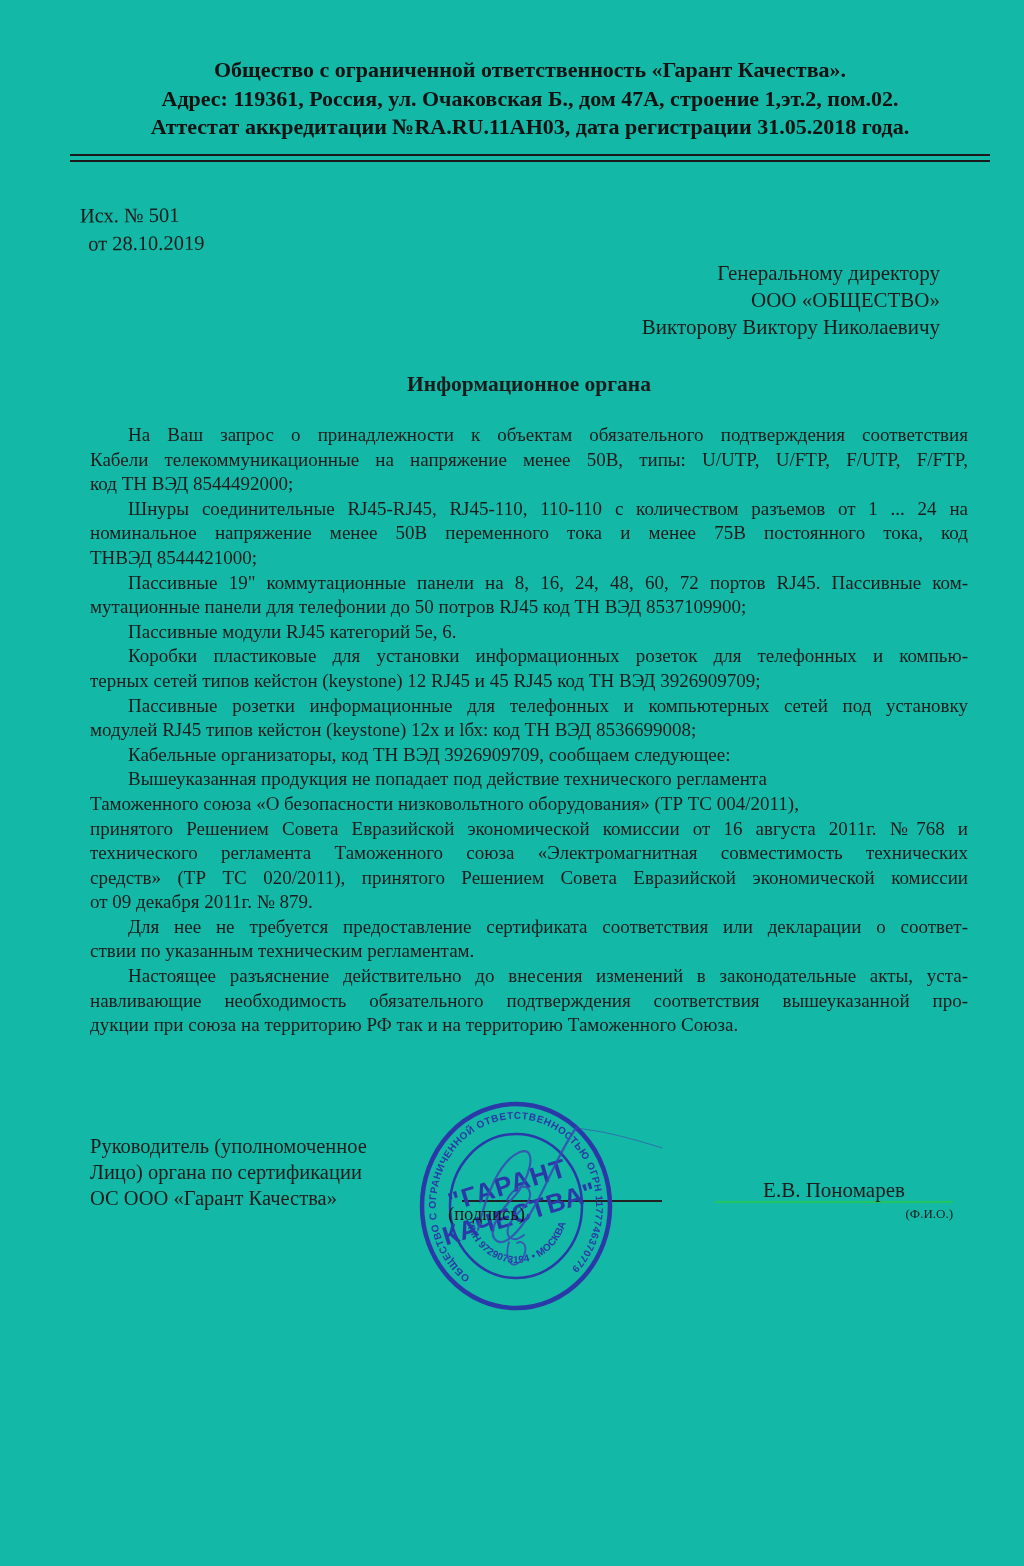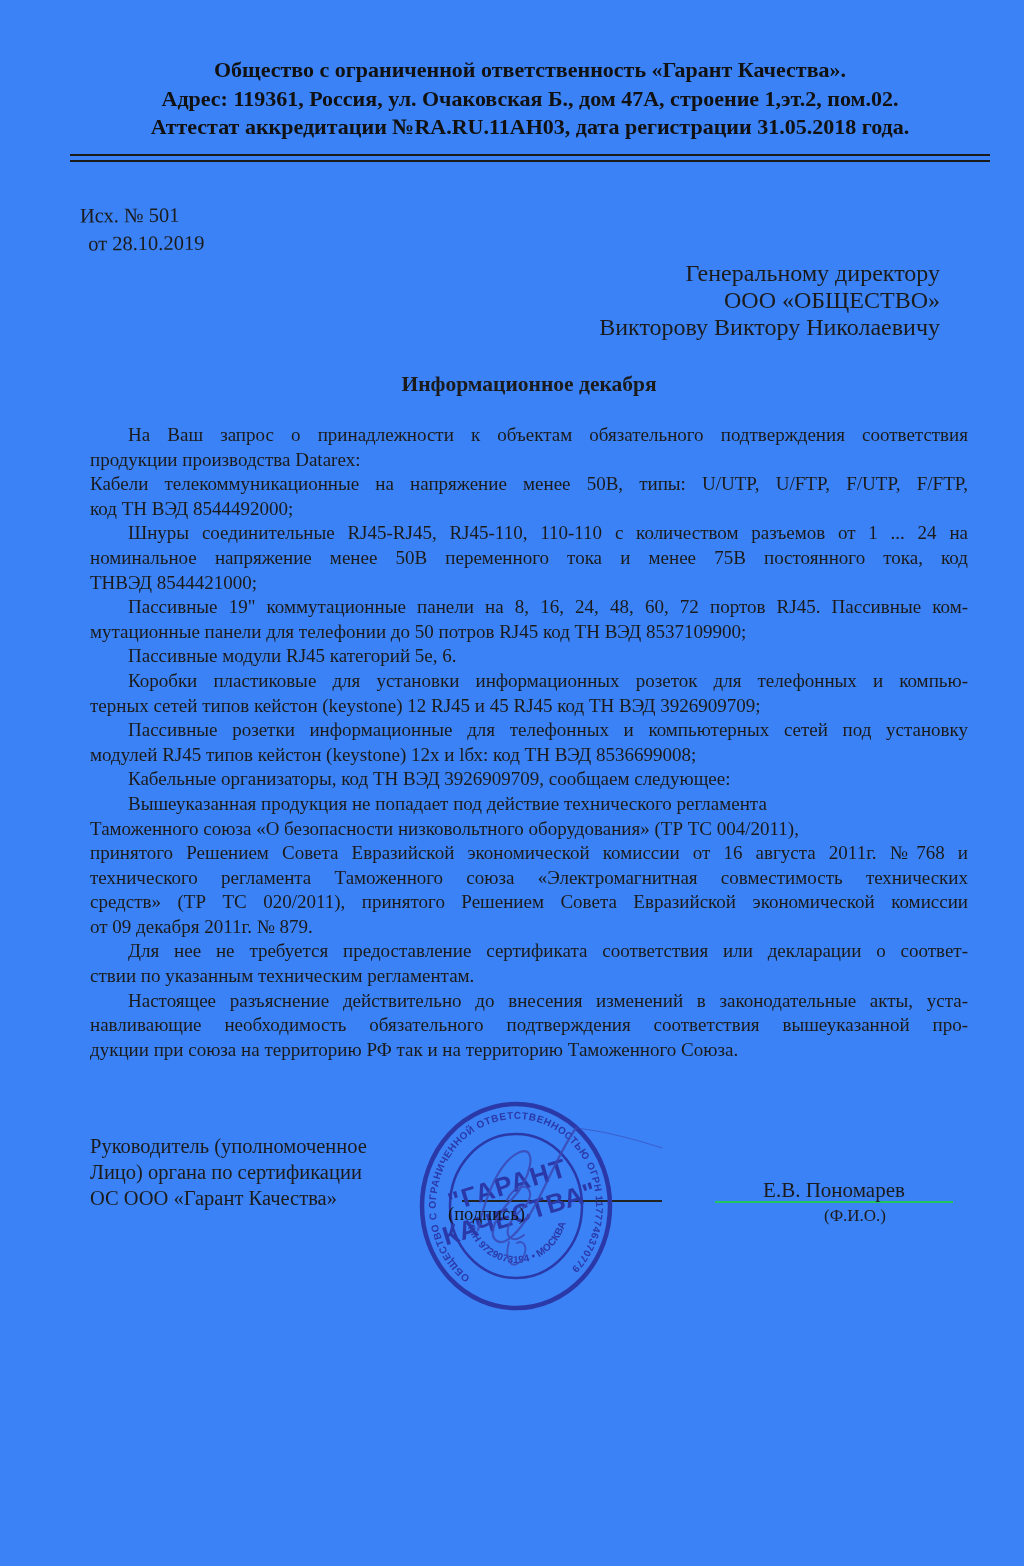--- a/index.html
+++ b/index.html
@@ -1,45 +1,45 @@
 <!DOCTYPE html>
 <html><head>
 <meta charset="utf-8">
 <style>
   html,body{margin:0;padding:0;background:#ffffff;}
   .page{
-    position:relative;width:1024px;height:1566px;background:#3b82f6;
+    position:relative;width:1024px;height:1566px;background:#14b8a6;
     font-family:"Liberation Serif","DejaVu Serif",serif;color:#1b1b1b;overflow:hidden;
   }
   
   .letterhead{position:absolute;top:56px;left:70px;width:920px;text-align:center;
     font-weight:bold;font-size:22px;line-height:28.5px;color:#111;}
   .rule{position:absolute;top:154px;left:70px;width:920px;height:4px;
     border-top:2px solid #1a1a1a;border-bottom:2px solid #1a1a1a;}
   
   .ref{position:absolute;left:80px;top:201px;font-size:20.5px;line-height:28px;transform:rotate(-0.4deg);}
   .ref .d{padding-left:8px;}
   
   .addressee{position:absolute;left:520px;top:260px;width:420px;text-align:right;
-    font-size:24px;line-height:27px;}
+    font-size:21px;line-height:27px;}
   
   .title{position:absolute;left:90px;top:372px;width:878px;text-align:center;
     font-weight:bold;font-size:21.5px;}
   
   .body{position:absolute;left:90px;top:423px;width:878px;font-size:19px;line-height:24.6px;}
   .bl{min-height:24.6px;}
   .ind{text-indent:38px;}
   .just{text-align:justify;text-align-last:justify;}
   
   .sig-left{position:absolute;left:90px;top:1133px;width:310px;font-size:20.5px;line-height:26px;}
   .sign-line{position:absolute;left:462px;top:1200px;width:200px;height:0;border-top:2px solid #222;}
   .sign-caption{position:absolute;left:448px;top:1204px;width:228px;font-size:18.5px;color:#141414;}
   .name-block{position:absolute;left:715px;top:1178px;width:238px;height:23px;
     border-bottom:2px solid #22c55e;text-align:center;font-size:21px;}
-  .name-caption{position:absolute;left:736px;top:1206px;width:238px;text-align:center;font-size:17px;}
+  .name-caption{position:absolute;left:715px;top:1206px;width:238px;text-align:right;font-size:13px;}
   .stamp-wrap{position:absolute;left:412px;top:1096px;width:270px;height:230px;}
   .stamp-wrap svg{display:block;}
 </style>
 </head>
 <body>
 
 <div class="page">
 
   <div class="letterhead">
     <div>Общество с ограниченной ответственность «Гарант Качества».</div>
@@ -53,25 +53,24 @@
     <div>Исх. № 501</div>
     <div class="d">от 28.10.2019</div>
   </div>
 
   <div class="addressee">
     <div>Генеральному директору</div>
     <div>ООО «ОБЩЕСТВО»</div>
     <div>Викторову Виктору Николаевичу</div>
   </div>
 
-  <div class="title">Информационное декабря</div>
+  <div class="title">Информационное органа</div>
 
   <div class="body">
     <div class="bl ind just">На Ваш запрос о принадлежности к объектам обязательного подтверждения соответствия</div>
-    <div class="bl">продукции производства Datarex:</div>
     <div class="bl just">Кабели телекоммуникационные на напряжение менее 50В, типы: U/UTP, U/FTP, F/UTP, F/FTP,</div>
     <div class="bl">код ТН ВЭД 8544492000;</div>
     <div class="bl ind just">Шнуры соединительные RJ45-RJ45, RJ45-110, 110-110 с количеством разъемов от 1 ... 24 на</div>
     <div class="bl just">номинальное напряжение менее 50В переменного тока и менее 75В постоянного тока, код</div>
     <div class="bl">ТНВЭД 8544421000;</div>
     <div class="bl ind just">Пассивные 19" коммутационные панели на 8, 16, 24, 48, 60, 72 портов RJ45. Пассивные ком-</div>
     <div class="bl">мутационные панели для телефонии до 50 потров RJ45 код ТН ВЭД 8537109900;</div>
     <div class="bl ind">Пассивные модули RJ45 категорий 5е, 6.</div>
     <div class="bl ind just">Коробки пластиковые для установки информационных розеток для телефонных и компью-</div>
     <div class="bl">терных сетей типов кейстон (keystone) 12 RJ45 и 45 RJ45 код ТН ВЭД 3926909709;</div>

